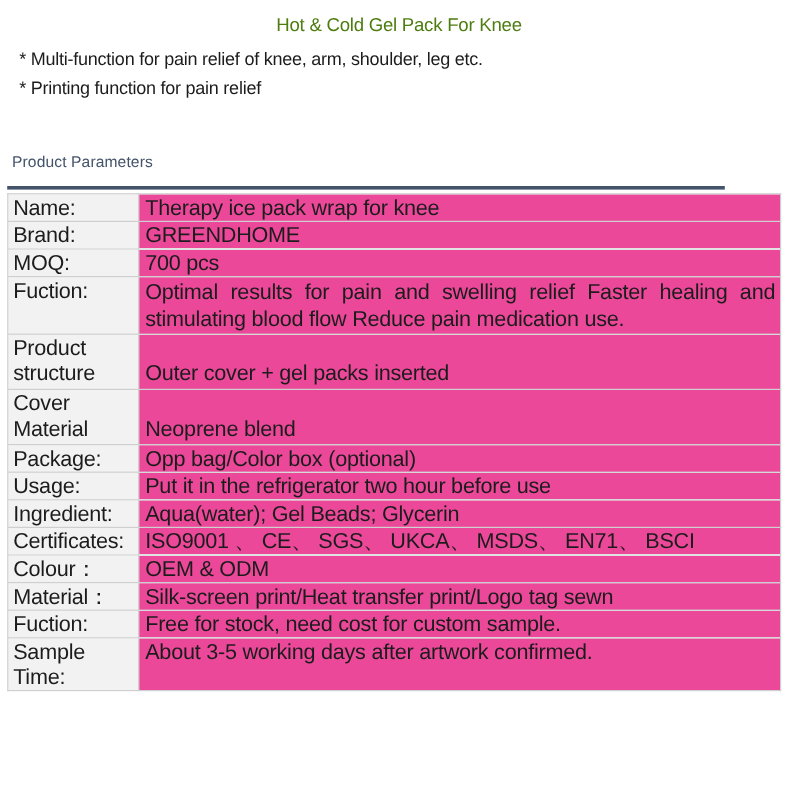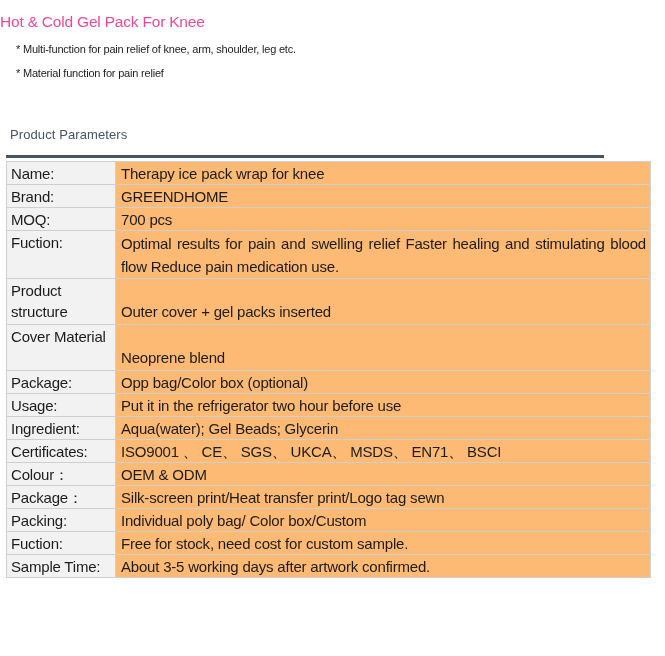--- a/index.html
+++ b/index.html
@@ -7,28 +7,28 @@
     width: 665px; height: 656px;
     background: #ffffff;
     font-family: "Liberation Sans", sans-serif;
     color: #1c1c1c;
     overflow: hidden;
   }
   .page { width: 665px; height: 656px; position: relative; }
 
   .doc-title {
     padding-top: 13px;
-    text-align: left;
+    text-align: center;
     font-size: 15.5px;
     letter-spacing: -0.2px;
-    color: #ec4899;
+    color: #4d7c0f;
   }
   .bullet-list {
     margin: 7px 0 0 16px;
-    font-size: 11px;
+    font-size: 15px;
     letter-spacing: -0.2px;
     line-height: 23.5px;
   }
   .section-heading {
     margin: 42px 0 0 10px;
     font-size: 13px;
     font-weight: 400;
     color: #44546a;
     letter-spacing: 0.1px;
   }
@@ -37,37 +37,37 @@
     width: 598px;
     height: 3px;
     background: #44546a;
     border: none;
   }
   table.param-table {
     margin: 3px 0 0 6px;
     width: 645px;
     border-collapse: collapse;
     table-layout: fixed;
-    font-size: 15px;
+    font-size: 18px;
     letter-spacing: -0.2px;
   }
   .param-table td {
     border: 1px solid #cfcfcf;
     vertical-align: top;
     line-height: 21px;
     overflow: hidden;
   }
   .param-table td.label-cell {
     width: 109px;
     background: #f2f2f2;
     padding: 1px 3px 0 4px;
   }
   .param-table td.value-cell {
     padding: 1px 4px 0 5px;
-    background: #fdba74;
+    background: #ec4899;
   }
   .param-table tr.row-single td { height: 22px; }
   .param-table tr.row-tall td { height: 46px; }
   .param-table tr.row-justify td { height: 47px; }
   .param-table tr.row-justify td.value-cell {
     text-align: justify;
     line-height: 23px;
     margin-top: 36px;
   }
   .param-table tr.row-bottom td.value-cell {
@@ -77,21 +77,21 @@
 </style>
 </head>
 <body>
 
 <div class="page">
 
   <div class="doc-title">Hot &amp; Cold Gel Pack For Knee</div>
 
   <div class="bullet-list">
     <div>* Multi-function for pain relief of knee, arm, shoulder, leg etc.</div>
-    <div>* Material function for pain relief</div>
+    <div>* Printing function for pain relief</div>
   </div>
 
   <h2 class="section-heading">Product Parameters</h2>
   <div class="heading-rule"></div>
 
   <table class="param-table">
     <tbody>
       <tr class="row-single">
         <td class="label-cell">Name:</td>
         <td class="value-cell">Therapy ice pack wrap for knee</td>
@@ -130,26 +130,22 @@
       </tr>
       <tr class="row-single">
         <td class="label-cell">Certificates:</td>
         <td class="value-cell">ISO9001 、 CE、 SGS、 UKCA、 MSDS、 EN71、 BSCI</td>
       </tr>
       <tr class="row-single">
         <td class="label-cell">Colour：</td>
         <td class="value-cell">OEM &amp; ODM</td>
       </tr>
       <tr class="row-single">
-        <td class="label-cell">Package：</td>
+        <td class="label-cell">Material：</td>
         <td class="value-cell">Silk-screen print/Heat transfer print/Logo tag sewn</td>
-      </tr>
-      <tr class="row-single">
-        <td class="label-cell">Packing:</td>
-        <td class="value-cell">Individual poly bag/ Color box/Custom</td>
       </tr>
       <tr class="row-single">
         <td class="label-cell">Fuction:</td>
         <td class="value-cell">Free for stock, need cost for custom sample.</td>
       </tr>
       <tr class="row-single">
         <td class="label-cell">Sample Time:</td>
         <td class="value-cell">About 3-5 working days after artwork confirmed.</td>
       </tr>
     </tbody>

